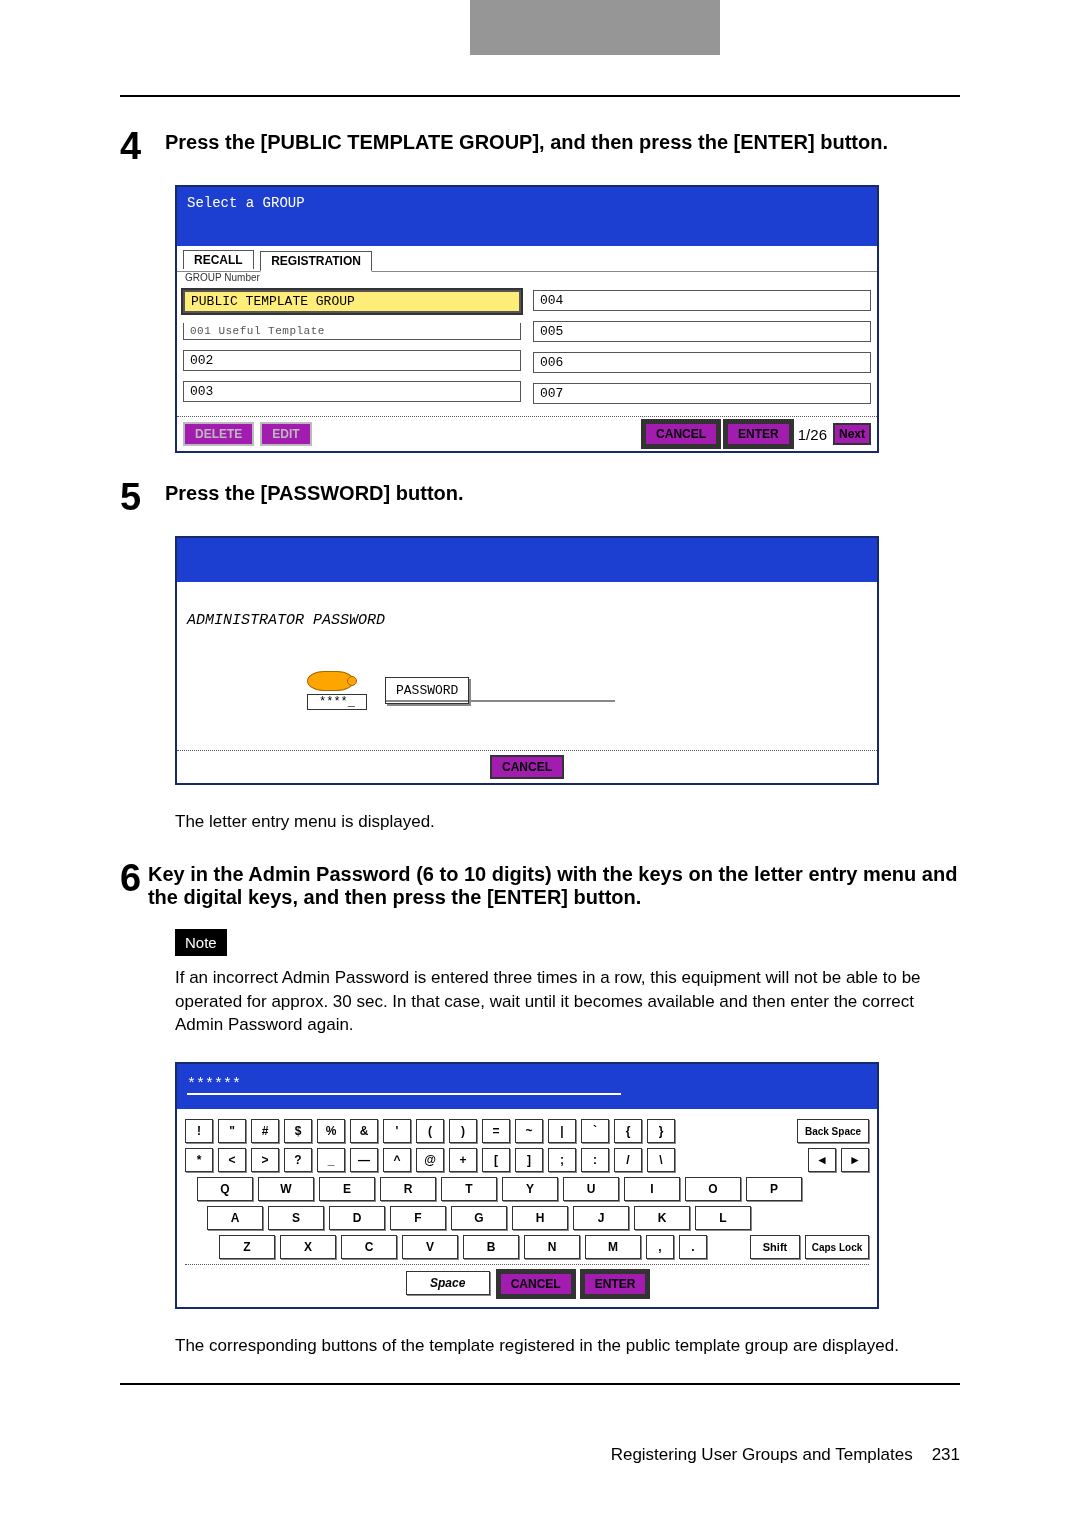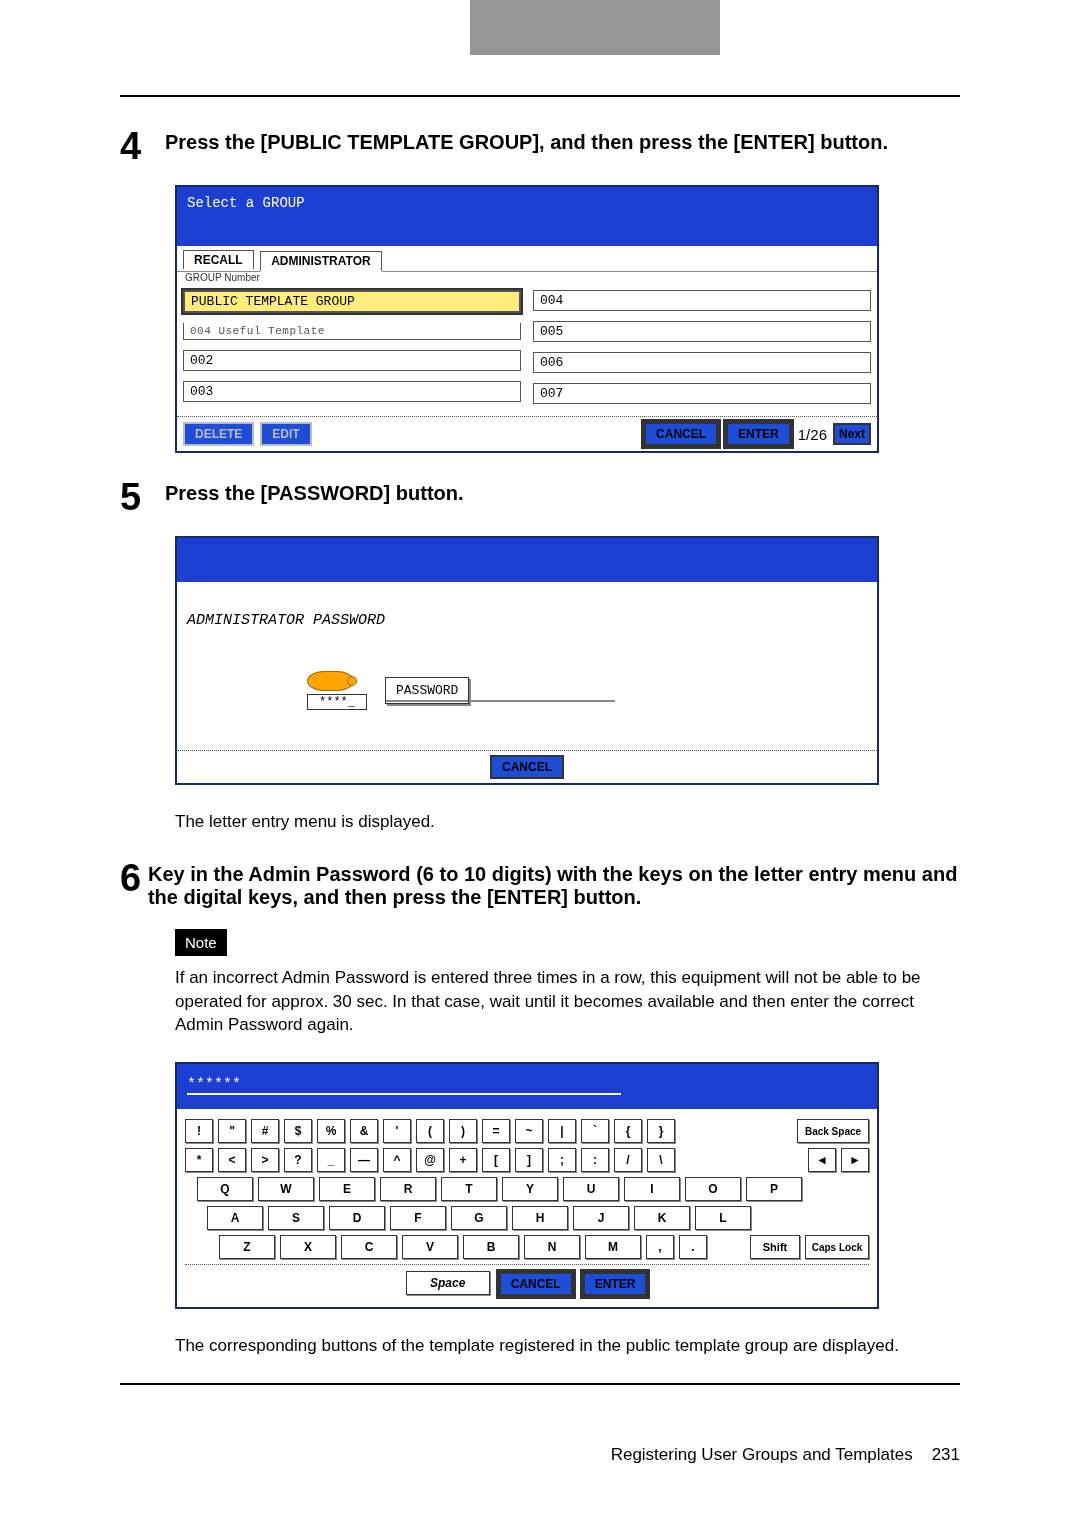--- a/index.html
+++ b/index.html
@@ -109,21 +109,21 @@
     justify-content: flex-end;
     align-items: center;
     gap: 6px;
   }
   .toolbar-left { margin-right: auto; display: flex; gap: 6px; }
   .btn {
     border: 2px solid #333;
     font-size: 12px;
     font-weight: bold;
     padding: 3px 10px;
-    background: #1d4ed8;
+    background: #a21caf;
   }
   .btn.highlight { box-shadow: 0 0 0 2px #333; border-width: 3px; }
   .btn.disabled { color: #bbb; border-color: #bbb; }
   .page-ind { font-size: 15px; }
   .body-text {
     margin-left: 55px;
     font-size: 17px;
     line-height: 1.4;
     margin-bottom: 25px;
   }
@@ -210,27 +210,27 @@
 
   <div class="step">
     <div class="step-num">4</div>
     <div class="step-text">Press the [PUBLIC TEMPLATE GROUP], and then press the [ENTER] button.</div>
   </div>
 
   <div class="ui-box">
     <div class="ui-blue-header">Select a GROUP</div>
     <div class="ui-tabs">
       <span class="tab">RECALL</span>
-      <span class="tab active">ADMINISTRATOR</span>
+      <span class="tab active">REGISTRATION</span>
     </div>
     <div class="sub-label">GROUP Number</div>
     <div class="list-area">
       <div class="list-col">
         <div class="list-item highlight">PUBLIC TEMPLATE GROUP</div>
-        <div class="list-item cut">004 Useful Template</div>
+        <div class="list-item cut">001 Useful Template</div>
         <div class="list-item">002</div>
         <div class="list-item">003</div>
       </div>
       <div class="list-col">
         <div class="list-item">004</div>
         <div class="list-item">005</div>
         <div class="list-item">006</div>
         <div class="list-item">007</div>
       </div>
     </div>

